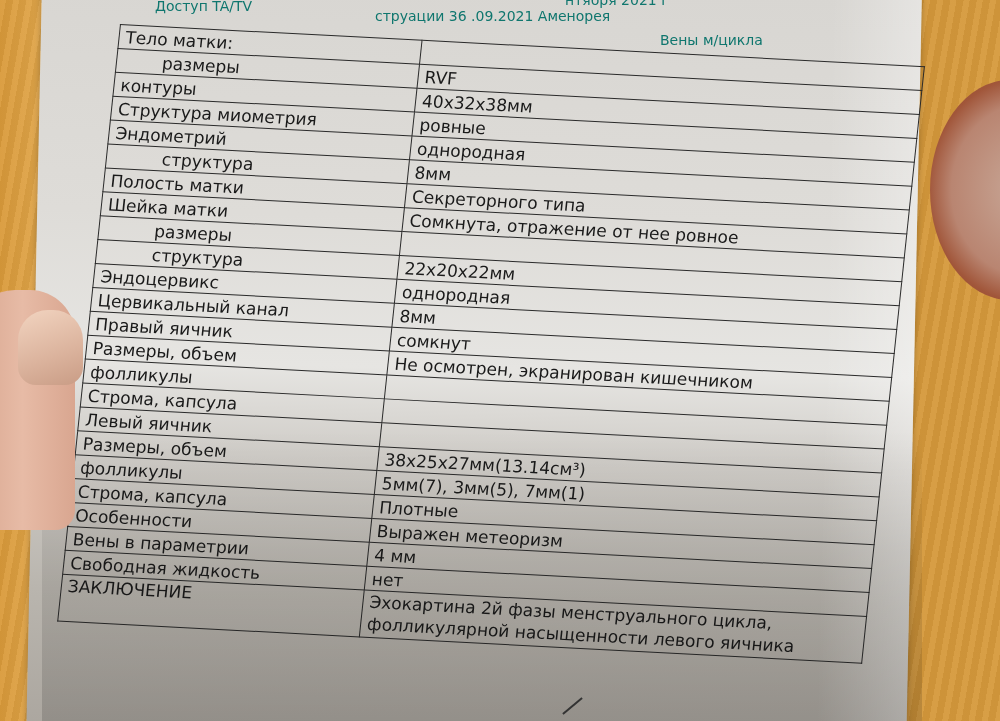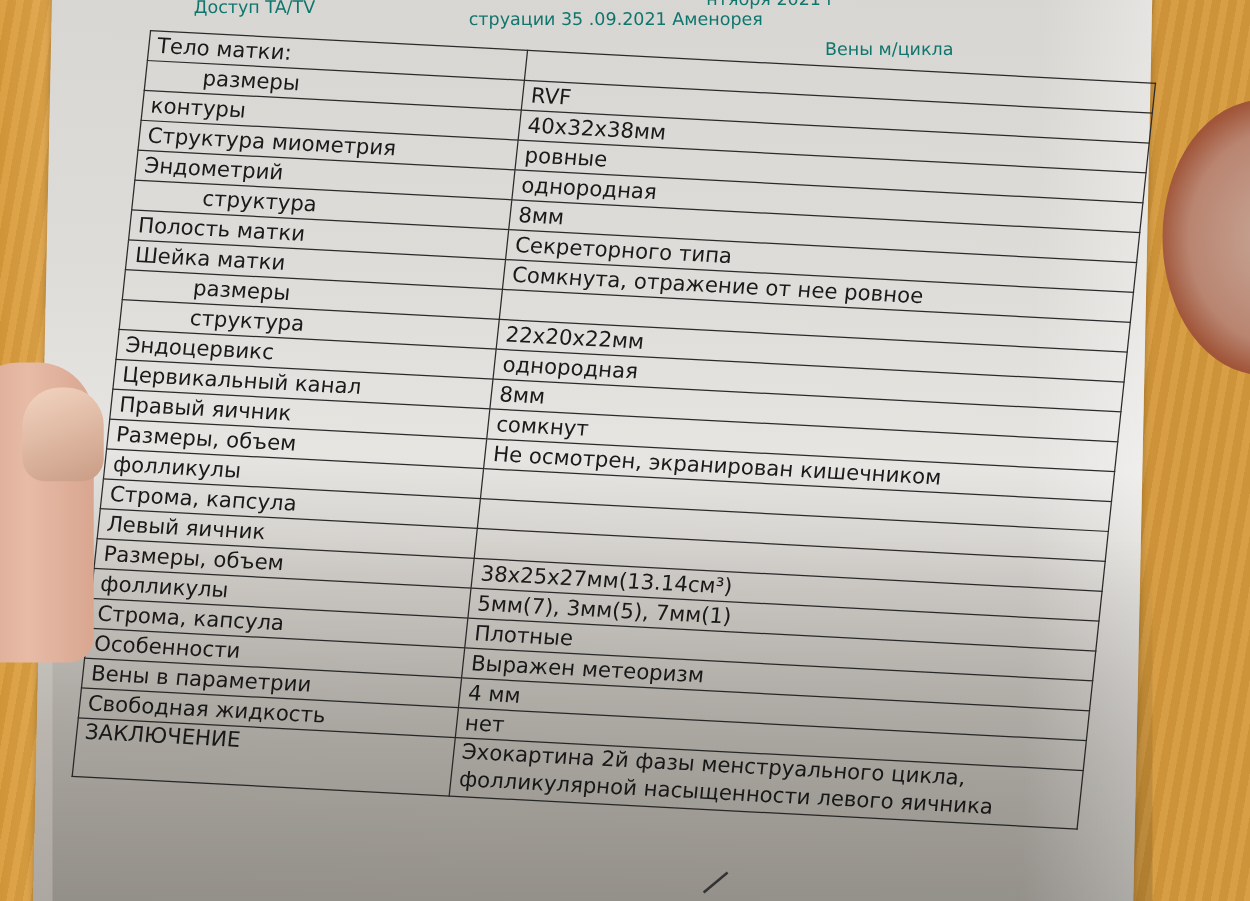--- a/index.html
+++ b/index.html
@@ -79,21 +79,21 @@
 <div class="table-bg"></div>
 <div class="pot"></div>
 
 <div class="paper">
   <div class="paper-right-light"></div>
 </div>
 
 <div class="header">
   <span class="access">Доступ TA/TV</span>
   <span class="top-cut">нтября  2021 г</span>
-  <span class="date-line">струации   35 .09.2021  Аменорея</span>
+  <span class="date-line">струации   36 .09.2021  Аменорея</span>
   <span class="cycle-day">Вены  м/цикла</span>
 </div>
 
 <table class="report-table">
   <tbody>
     <tr>
       <td class="label">Тело матки:</td>
       <td class="value"></td>
     </tr>
     <tr>

